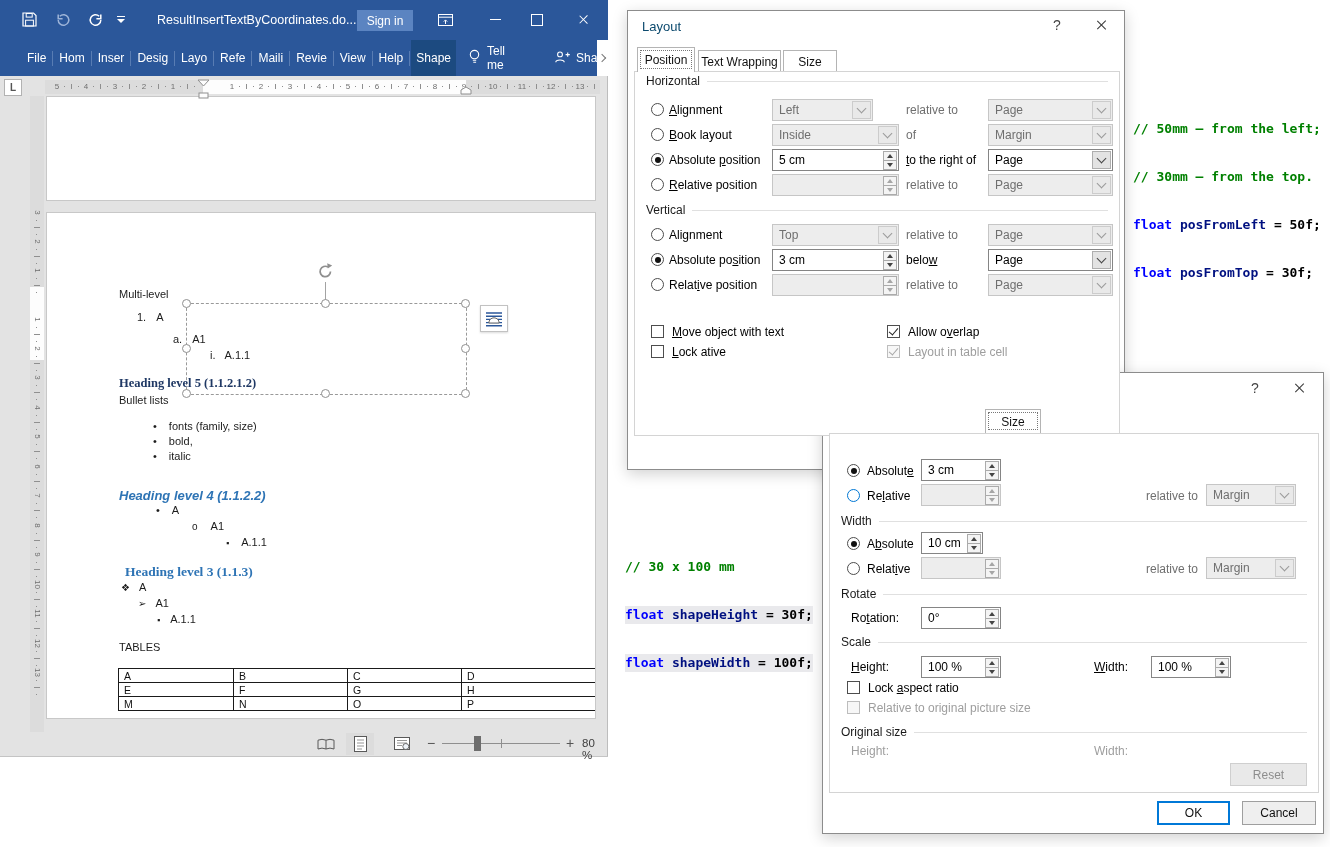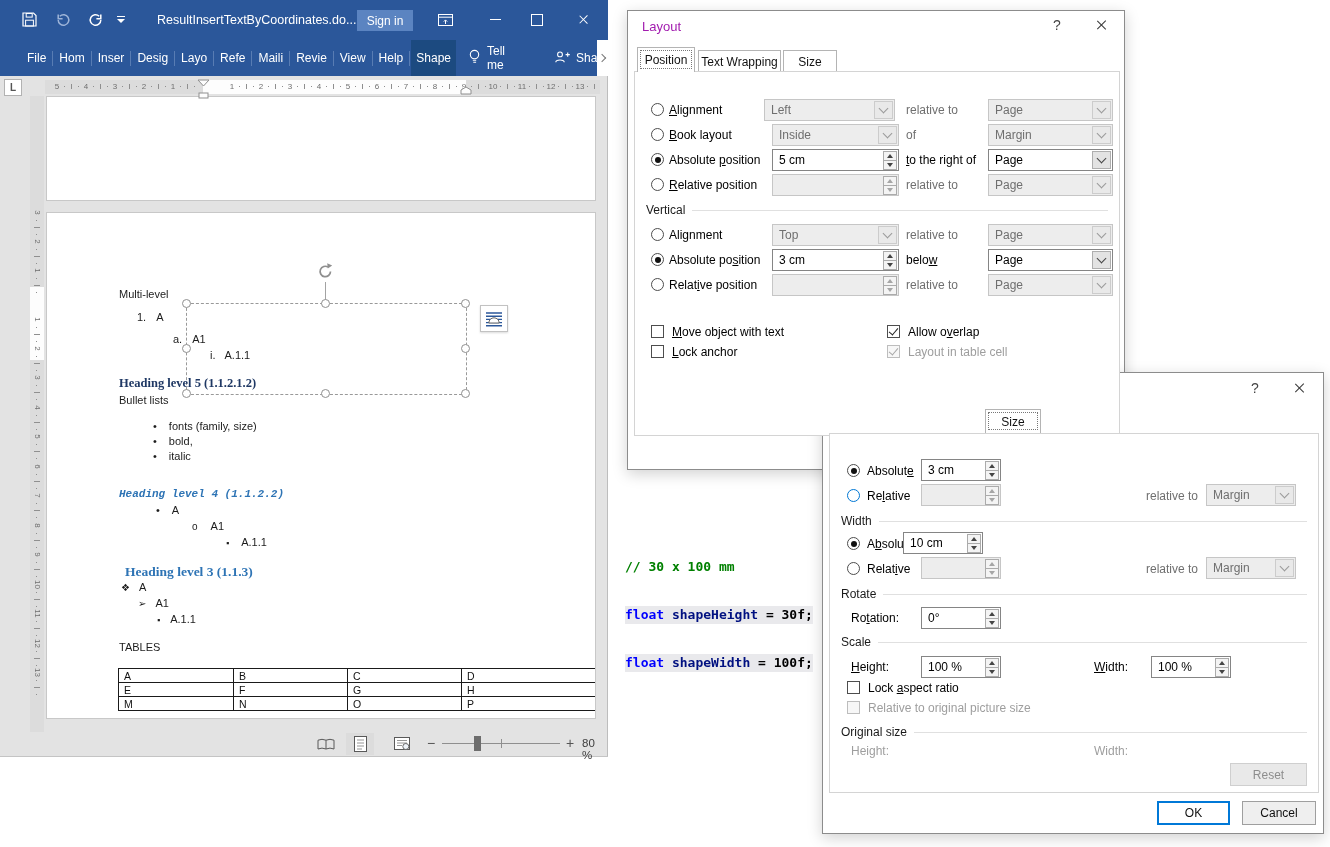--- a/index.html
+++ b/index.html
@@ -32,21 +32,21 @@
   .rwhite{position:absolute;background:#fdfdfd}
   .rnum{position:absolute;font-size:8px;color:#6e6e6e;width:10px;text-align:center}
   .rtick{position:absolute;width:1px;height:5px;background:#8f8f8f}
   .rdot{position:absolute;width:1px;height:1px;background:#8f8f8f}
   .vnum{position:absolute;font-size:8px;color:#6e6e6e;width:12px;text-align:center;transform:rotate(90deg)}
   .vtick{position:absolute;width:6px;height:1px;background:#8f8f8f}
   
   .page{position:absolute;left:46px;width:548px;background:#fff;border:1px solid #c8c8c8}
   .dtext{position:absolute;font-size:11px;color:#1c1c1c;white-space:nowrap}
   .h5{font-family:"Liberation Serif",serif;font-weight:bold;font-size:12.5px;color:#1f3864}
-  .h4{font-family:Liberation Mono, monospace;font-weight:bold;font-style:italic;font-size:11px;color:#2e74b5}
+  .h4{font-family:Liberation Sans, sans-serif;font-weight:bold;font-style:italic;font-size:13px;color:#2e74b5}
   .h3s{font-family:"Liberation Serif",serif;font-weight:bold;font-size:13.5px;color:#2e74b5}
   #hello{position:absolute;left:194px;top:311px;font-size:29.5px;color:#ff0000;white-space:nowrap}
   #selbox{position:absolute;left:186px;top:303px;width:279px;height:90px;border:1px dashed #999}
   .hdl{position:absolute;width:9px;height:9px;border:1px solid #8f8f8f;border-radius:50%;background:#fff;box-sizing:border-box}
   #rotline{position:absolute;left:325px;top:282px;width:1px;height:21px;background:#a3a3a3}
   #layoutopt{position:absolute;left:480px;top:305px;width:26px;height:25px;background:#fff;border:1px solid #c2c2c2;
              display:flex;align-items:center;justify-content:center;box-shadow:0 1px 2px rgba(0,0,0,.15)}
   #doctable{position:absolute;left:118px;top:668px;border-collapse:collapse}
   #doctable td{border:1px solid #1a1a1a;border-right:1px solid #1a1a1a;height:13px;font-size:10.5px;color:#111;
                padding:0 0 0 5px;vertical-align:middle}
@@ -55,21 +55,21 @@
   #statusbar{position:absolute;left:0;top:732px;width:608px;height:24px;background:#f3f3f3;border-top:1px solid #cfcfcf;
              font-size:11.5px;color:#404040;display:flex;align-items:center}
   .viewbtn{position:absolute;top:733px;height:22px;display:flex;align-items:center;justify-content:center}
   .viewbtn.sel{background:#dcdcdc}
   #zoomtrack{position:absolute;left:442px;top:743px;width:118px;height:1px;background:#8f8f8f}
   #zoomnotch{position:absolute;left:501px;top:739px;width:1px;height:9px;background:#8f8f8f}
   #zoomhandle{position:absolute;left:474px;top:736px;width:7px;height:15px;background:#6d6d6d}
   .zsign{position:absolute;top:735px;font-size:14px;color:#555}
   
   .dlg{position:absolute;background:#fff;border:1px solid #8c8c8c;box-shadow:0 4px 14px rgba(0,0,0,.18)}
-  .dttl{position:absolute;font-size:13px;color:#a21caf}
+  .dttl{position:absolute;font-size:13px;color:#0c4a6e}
   .dhelp{position:absolute;font-size:14px;color:#444}
   .dclose{position:absolute;width:12px;height:12px}
   .dclose::before,.dclose::after{content:"";position:absolute;left:5.5px;top:0;width:1.3px;height:12px;background:#333}
   .dclose::before{transform:rotate(45deg)}.dclose::after{transform:rotate(-45deg)}
   .tab{position:absolute;border:1px solid #b4b4b4;border-bottom:none;background:#fff;font-size:12px;color:#111;
        display:flex;align-items:center;justify-content:center;box-sizing:border-box}
   .tab.sel{outline:1px dotted #777;outline-offset:-4px;z-index:3}
   .pagebox{position:absolute;border:1px solid #d4d4d4;background:#fff;z-index:1}
   .grp{position:absolute;display:flex;align-items:center;font-size:12px;color:#1a1a1a;z-index:2}
   .grp .ln{flex:1;height:1px;background:#e0e0e0;margin-left:7px}
@@ -342,24 +342,28 @@
   <div class="dlg" style="left:627px;top:10px;width:496px;height:458px">
     <div class="dttl" style="left:14px;top:8px">Layout</div>
     <span class="dhelp" style="left:425px;top:6px">?</span>
     <span class="dclose" style="left:467px;top:8px"></span>
 
     <div class="tab sel" style="left:9px;top:36px;width:58px;height:25px">Position</div>
     <div class="tab" style="left:70px;top:39px;width:83px;height:22px">Text Wrapping</div>
     <div class="tab" style="left:155px;top:39px;width:54px;height:22px">Size</div>
     <div class="pagebox" style="left:6px;top:60px;width:484px;height:363px"></div>
 
+    <div class="grp" style="left:18px;top:63px;width:462px">
+        <span>Horizontal</span>
+        <span class="ln"></span>
+      </div>
 
     <div class="rad" style="left:23px;top:92px"></div>
     <div class="lbl" style="left:41px;top:92px"><span></span><span class="u">A</span><span>lignment</span></div>
-    <div class="combo dis" style="left:136px;top:88px;width:131px">
+    <div class="combo dis" style="left:144px;top:88px;width:101px">
         <span>Left</span>
         <span class="abox">
           <i class="chv"></i>
         </span>
       </div>
     <div class="lbl dim" style="left:278px;top:92px">relative to</div>
     <div class="combo dis" style="left:360px;top:88px;width:125px">
         <span>Page</span>
         <span class="abox">
           <i class="chv"></i>
@@ -484,21 +488,21 @@
         <span>Page</span>
         <span class="abox">
           <i class="chv"></i>
         </span>
       </div>
 
 
     <div class="cb" style="left:23px;top:314px"></div>
     <div class="lbl" style="left:44px;top:314px"><span></span><span class="u">M</span><span>ove object with text</span></div>
     <div class="cb" style="left:23px;top:334px"></div>
-    <div class="lbl" style="left:44px;top:334px"><span></span><span class="u">L</span><span>ock anchor</span></div>
+    <div class="lbl" style="left:44px;top:334px"><span></span><span class="u">L</span><span>ock ative</span></div>
     <div class="cb on" style="left:259px;top:314px"></div>
     <div class="lbl" style="left:280px;top:314px"><span>Allow o</span><span class="u">v</span><span>erlap</span></div>
     <div class="cb on dis" style="left:259px;top:334px"></div>
     <div class="lbl dis-lbl" style="left:280px;top:334px"><span>Layout in table cell</span><span class="u"></span><span></span></div>
   </div>
 
   <div class="dlg" style="left:822px;top:372px;width:500px;height:460px">
     <div class="dttl" style="left:14px;top:9px">Layout</div>
     <span class="dhelp" style="left:428px;top:7px">?</span>
     <span class="dclose" style="left:470px;top:9px"></span>
@@ -541,21 +545,21 @@
           <i class="chv"></i>
         </span>
       </div>
 
     <div class="grp" style="left:18px;top:141px;width:466px">
         <span>Width</span>
         <span class="ln"></span>
       </div>
     <div class="rad on" style="left:24px;top:164px"></div>
     <div class="lbl" style="left:44px;top:164px"><span>A</span><span class="u">b</span><span>solute</span></div>
-    <div class="spin" style="left:80px;top:159px;width:80px">
+    <div class="spin" style="left:98px;top:159px;width:62px">
         <span>10 cm</span>
         <span class="sbx">
           <div>
             <i class="tri-u"></i>
           </div>
           <div>
             <i class="tri-d"></i>
           </div>
         </span>
       </div>
@@ -636,20 +640,26 @@
         <span class="ln"></span>
       </div>
     <div class="lbl dis-lbl" style="left:28px;top:371px">Height:</div>
     <div class="lbl dis-lbl" style="left:271px;top:371px">Width:</div>
 
     <div class="btn" id="btn-reset" style="left:407px;top:390px;width:77px;height:23px">Reset</div>
     <div class="btn" id="btn-ok" style="left:334px;top:428px;width:73px;height:24px">OK</div>
     <div class="btn" id="btn-cancel" style="left:419px;top:428px;width:74px;height:24px">Cancel</div>
   </div>
 
+  <div class="code" style="left:1133px;top:90px">
+    <div class="cline ccom">// 50mm – from the left;</div>
+    <div class="cline ccom">// 30mm – from the top.</div>
+    <div class="cline"><span class="ckw">float</span><span class="cid"> posFromLeft </span><span class="crest">= 50f;</span></div>
+    <div class="cline"><span class="ckw">float</span><span class="cid"> posFromTop </span><span class="crest">= 30f;</span></div>
+  </div>
 
   <div class="code" style="left:625px;top:528px">
     <div class="cline ccom">// 30 x 100 mm</div>
     <div class="cline chl"><span class="ckw">float</span><span class="cid"> shapeHeight </span><span class="crest">= 30f;</span></div>
     <div class="cline chl"><span class="ckw">float</span><span class="cid"> shapeWidth </span><span class="crest">= 100f;</span></div>
   </div>
 
 <div class="rnum" style="left: 52px; top: 82px; z-index: 3;">5</div>
     <div class="rtick" style="left: 71px; top: 84px; z-index: 3;"></div>
     <div class="rdot" style="left: 64px; top: 86px; z-index: 3;"></div>

